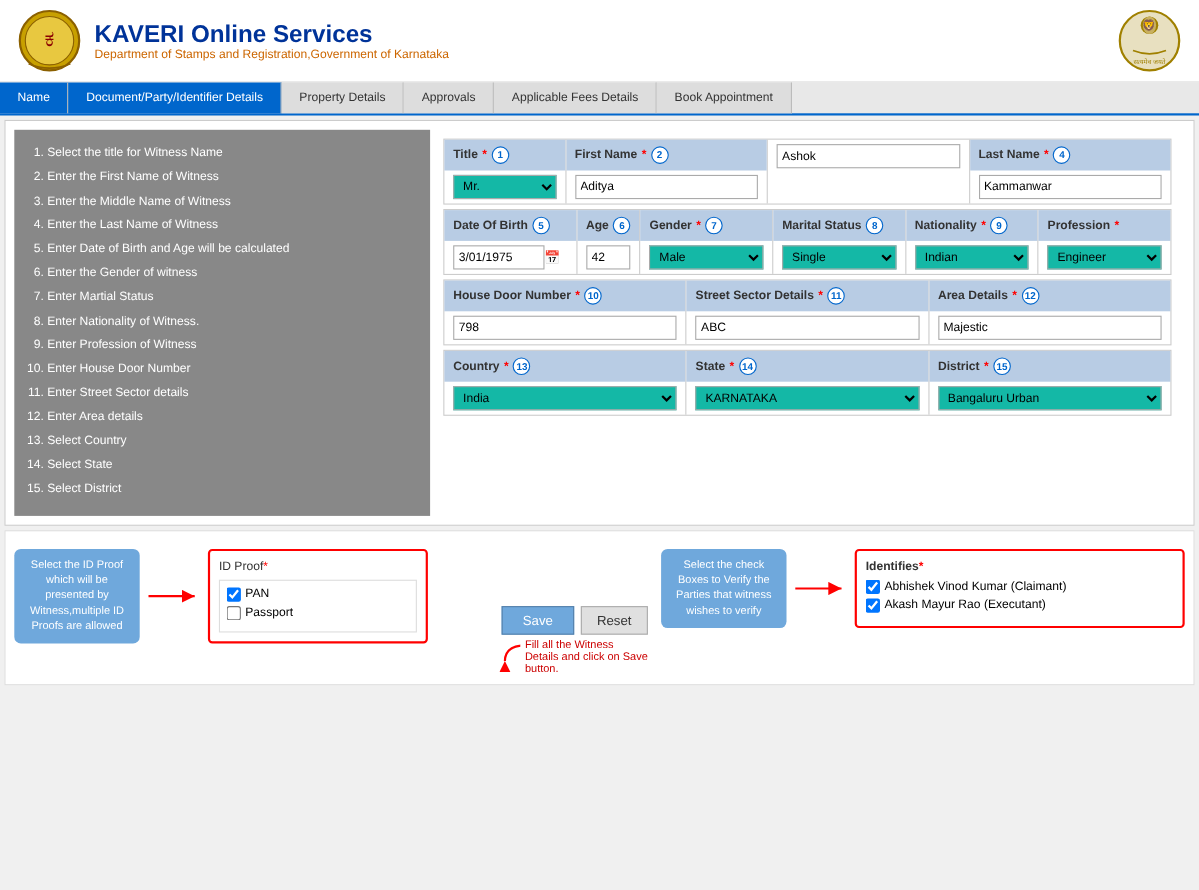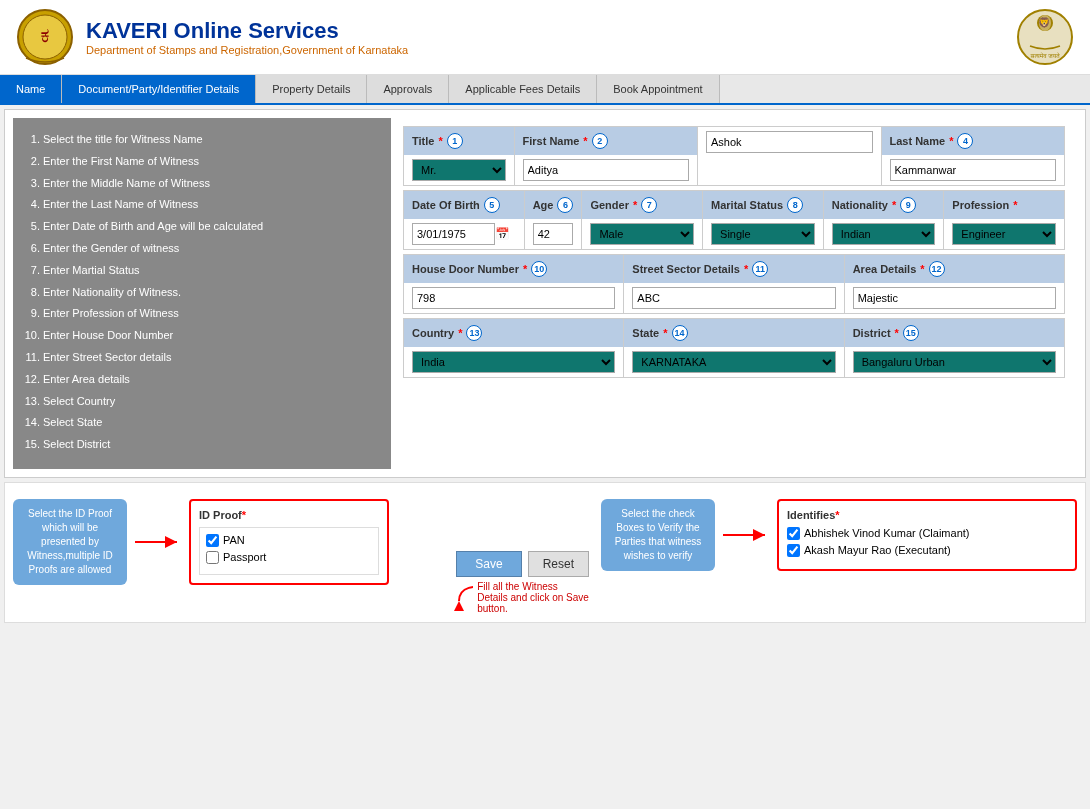--- a/index.html
+++ b/index.html
@@ -29,28 +29,28 @@
 
     
     .form-row { display: flex; gap: 0; margin-bottom: 4px; border: 1px solid #ccc; }
     .form-group { flex: 1; border-right: 1px solid #ccc; }
     .form-group:last-child { border-right: none; }
     .form-label { background: #b8cce4; padding: 4px 8px; font-size: 11px; font-weight: bold; color: #333; display: flex; align-items: center; gap: 4px; min-height: 28px; }
     .form-label .required { color: red; }
     .form-label .num-badge { background: white; border: 1px solid #0066cc; color: #0066cc; border-radius: 50%; width: 16px; height: 16px; display: inline-flex; align-items: center; justify-content: center; font-size: 9px; font-weight: bold; flex-shrink: 0; }
     .form-input { padding: 4px 8px; min-height: 28px; display: flex; align-items: center; }
     .form-input input, .form-input select { width: 100%; border: 1px solid #aaa; padding: 2px 4px; font-size: 11px; height: 22px; }
-    .form-input select { background: #0f766e; }
+    .form-input select { background: #14b8a6; }
 
     
     .tooltip-box { background: #6fa8dc; color: white; border-radius: 6px; padding: 8px 10px; font-size: 10px; text-align: center; line-height: 1.4; width: 114px; flex-shrink: 0; }
 
     
     .id-proof-box { border: 2px solid red; border-radius: 4px; padding: 8px; width: 200px; background: white; }
-    .id-proof-label { font-size: 11px; font-weight: bold; margin-bottom: 6px; color: #333; }
+    .id-proof-label { font-size: 11px; font-weight: normal; margin-bottom: 6px; color: #333; }
     .id-proof-label .required { color: red; }
     .checkbox-item { display: flex; align-items: center; gap: 4px; margin-bottom: 4px; font-size: 11px; }
     .scrollable { max-height: 80px; overflow-y: auto; border: 1px solid #ddd; padding: 6px; }
     .scrollable-tall { max-height: 90px; overflow-y: auto; }
 
     
     .identifies-box { border: 2px solid red; border-radius: 4px; padding: 8px; width: 300px; background: white; }
     .identifies-label { font-size: 11px; font-weight: bold; margin-bottom: 6px; color: #333; }
     .identifies-label .required { color: red; }
     .btn-save { background: #6fa8dc; color: white; border: none; padding: 5px 18px; cursor: pointer; font-size: 12px; border: 1px solid #5580aa; }

